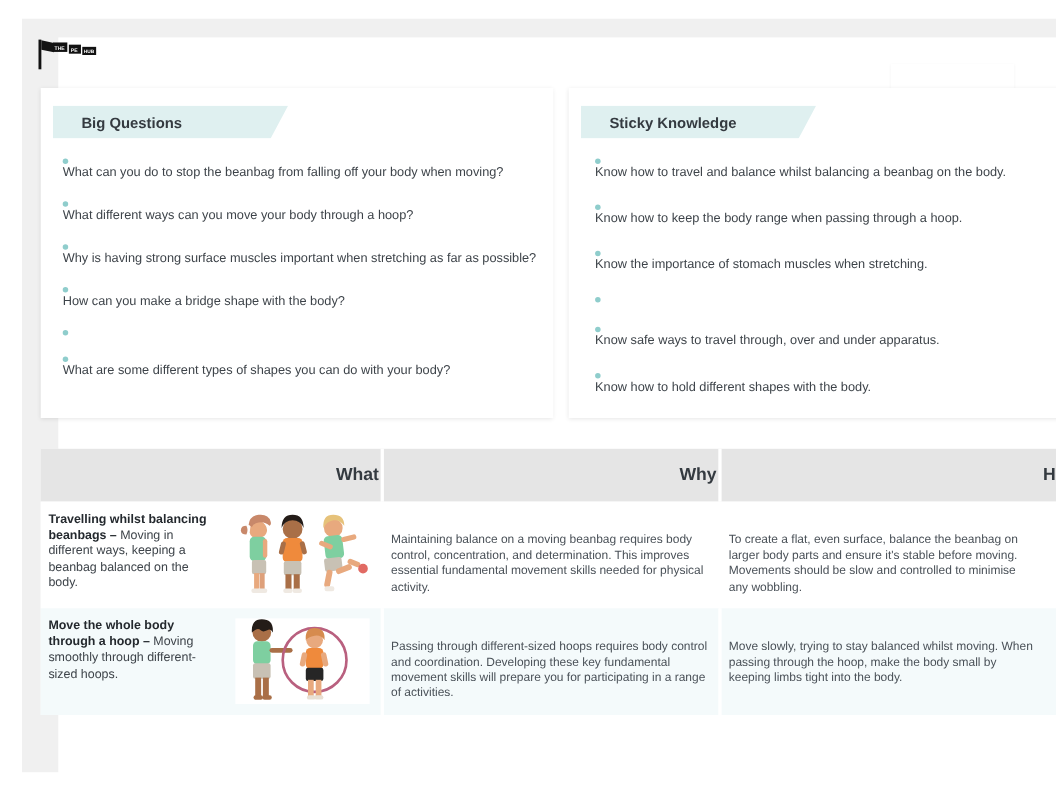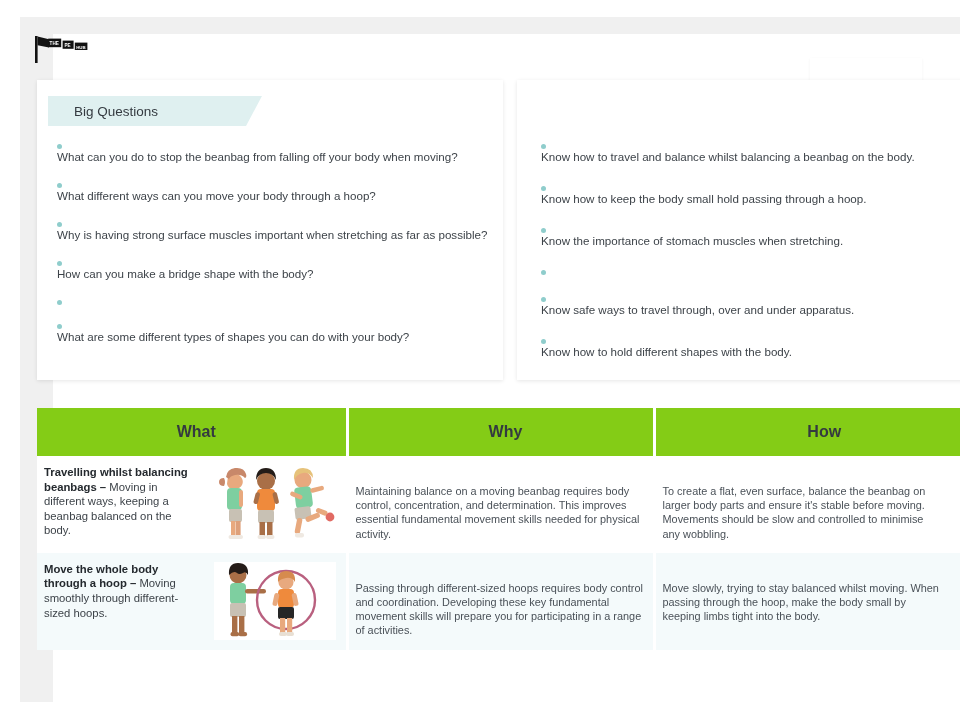--- a/index.html
+++ b/index.html
@@ -68,21 +68,21 @@
     height:30px;
     min-width:214px;
     background:#dff0f0;
     display:flex;align-items:center;
     padding-left:26px;padding-right:34px;
     clip-path:polygon(0 0, 100% 0, calc(100% - 16px) 100%, 0 100%);
     box-sizing:border-box;
   }
   .panel-head .ptitle{
     font-size:13.5px;
-    font-weight:normal;
+    font-weight:bold;
     color:#343a40;
     white-space:nowrap;
   }
   .bullet-list{
     position:absolute;
     left:20px;top:58px;
     right:14px;
   }
   .bullet-row{
     display:flex;
@@ -116,26 +116,26 @@
   #table{
     width:946px;
     border-collapse:collapse;
     table-layout:fixed;
   }
   #table col.c-what{ width:310px; }
   #table col.c-why { width:307px; }
   #table col.c-how { width:329px; }
 
   #table thead th{
-    background:#84cc16;
+    background:#e5e5e5;
     height:46px;
     font-size:16px;
     font-weight:bold;
     color:#343a40;
-    text-align:center;
+    text-align:right;
     border-right:3px solid #ffffff;
     vertical-align:middle;
     padding-left:11px;
   }
   #table thead th:last-child{border-right:none;}
 
   #table tbody td{
     vertical-align:top;
     border-right:3px solid #ffffff;
     padding:0;
@@ -223,28 +223,31 @@
       <span class="bullet-dot"></span>
     </div>
     <div class="bullet-row">
       <span class="bullet-dot"></span>
       <span class="bullet-text">What are some different types of shapes you can do with your body?</span>
     </div>
   </div>
 </div>
 
 <div class="panel" id="panel-sticky">
+  <div class="panel-head">
+    <span class="ptitle">Sticky Knowledge</span>
+  </div>
   <div class="bullet-list">
     <div class="bullet-row">
       <span class="bullet-dot"></span>
       <span class="bullet-text">Know how to travel and balance whilst balancing a beanbag on the body.</span>
     </div>
     <div class="bullet-row">
       <span class="bullet-dot"></span>
-      <span class="bullet-text">Know how to keep the body small hold passing through a hoop.</span>
+      <span class="bullet-text">Know how to keep the body range when passing through a hoop.</span>
     </div>
     <div class="bullet-row">
       <span class="bullet-dot"></span>
       <span class="bullet-text">Know the importance of stomach muscles when stretching.</span>
     </div>
     <div class="bullet-row">
       <span class="bullet-dot"></span>
     </div>
     <div class="bullet-row">
       <span class="bullet-dot"></span>

